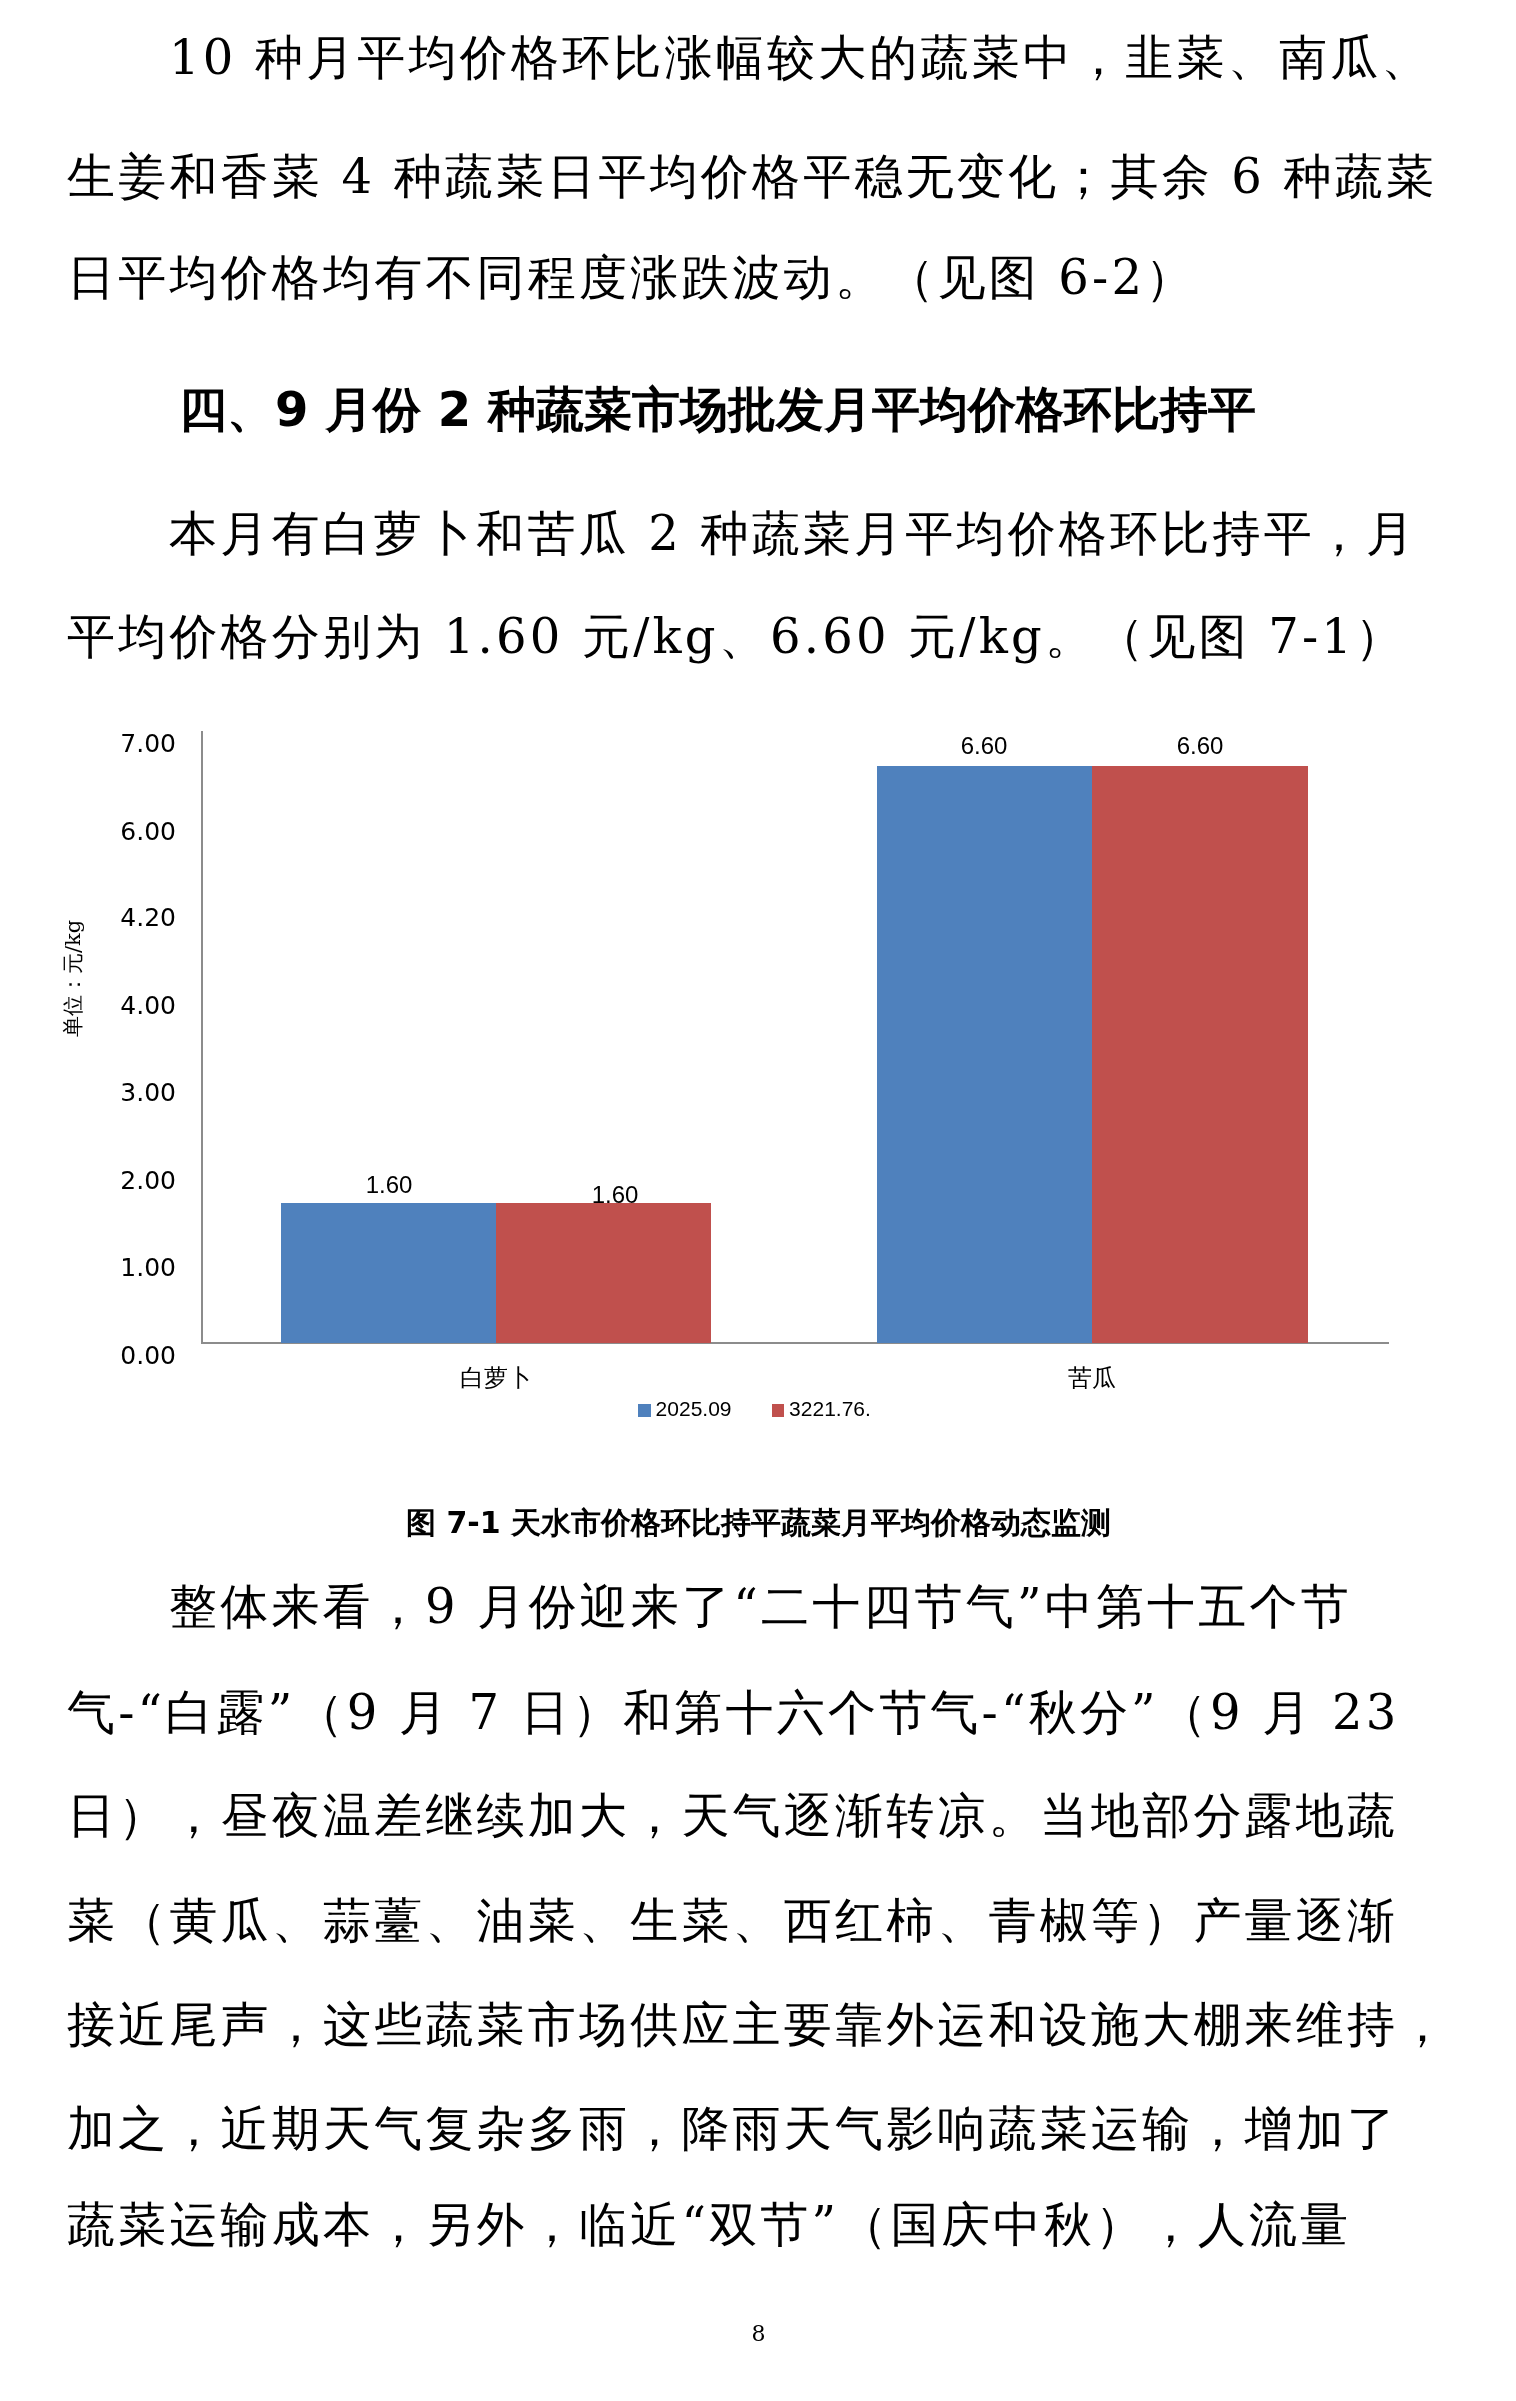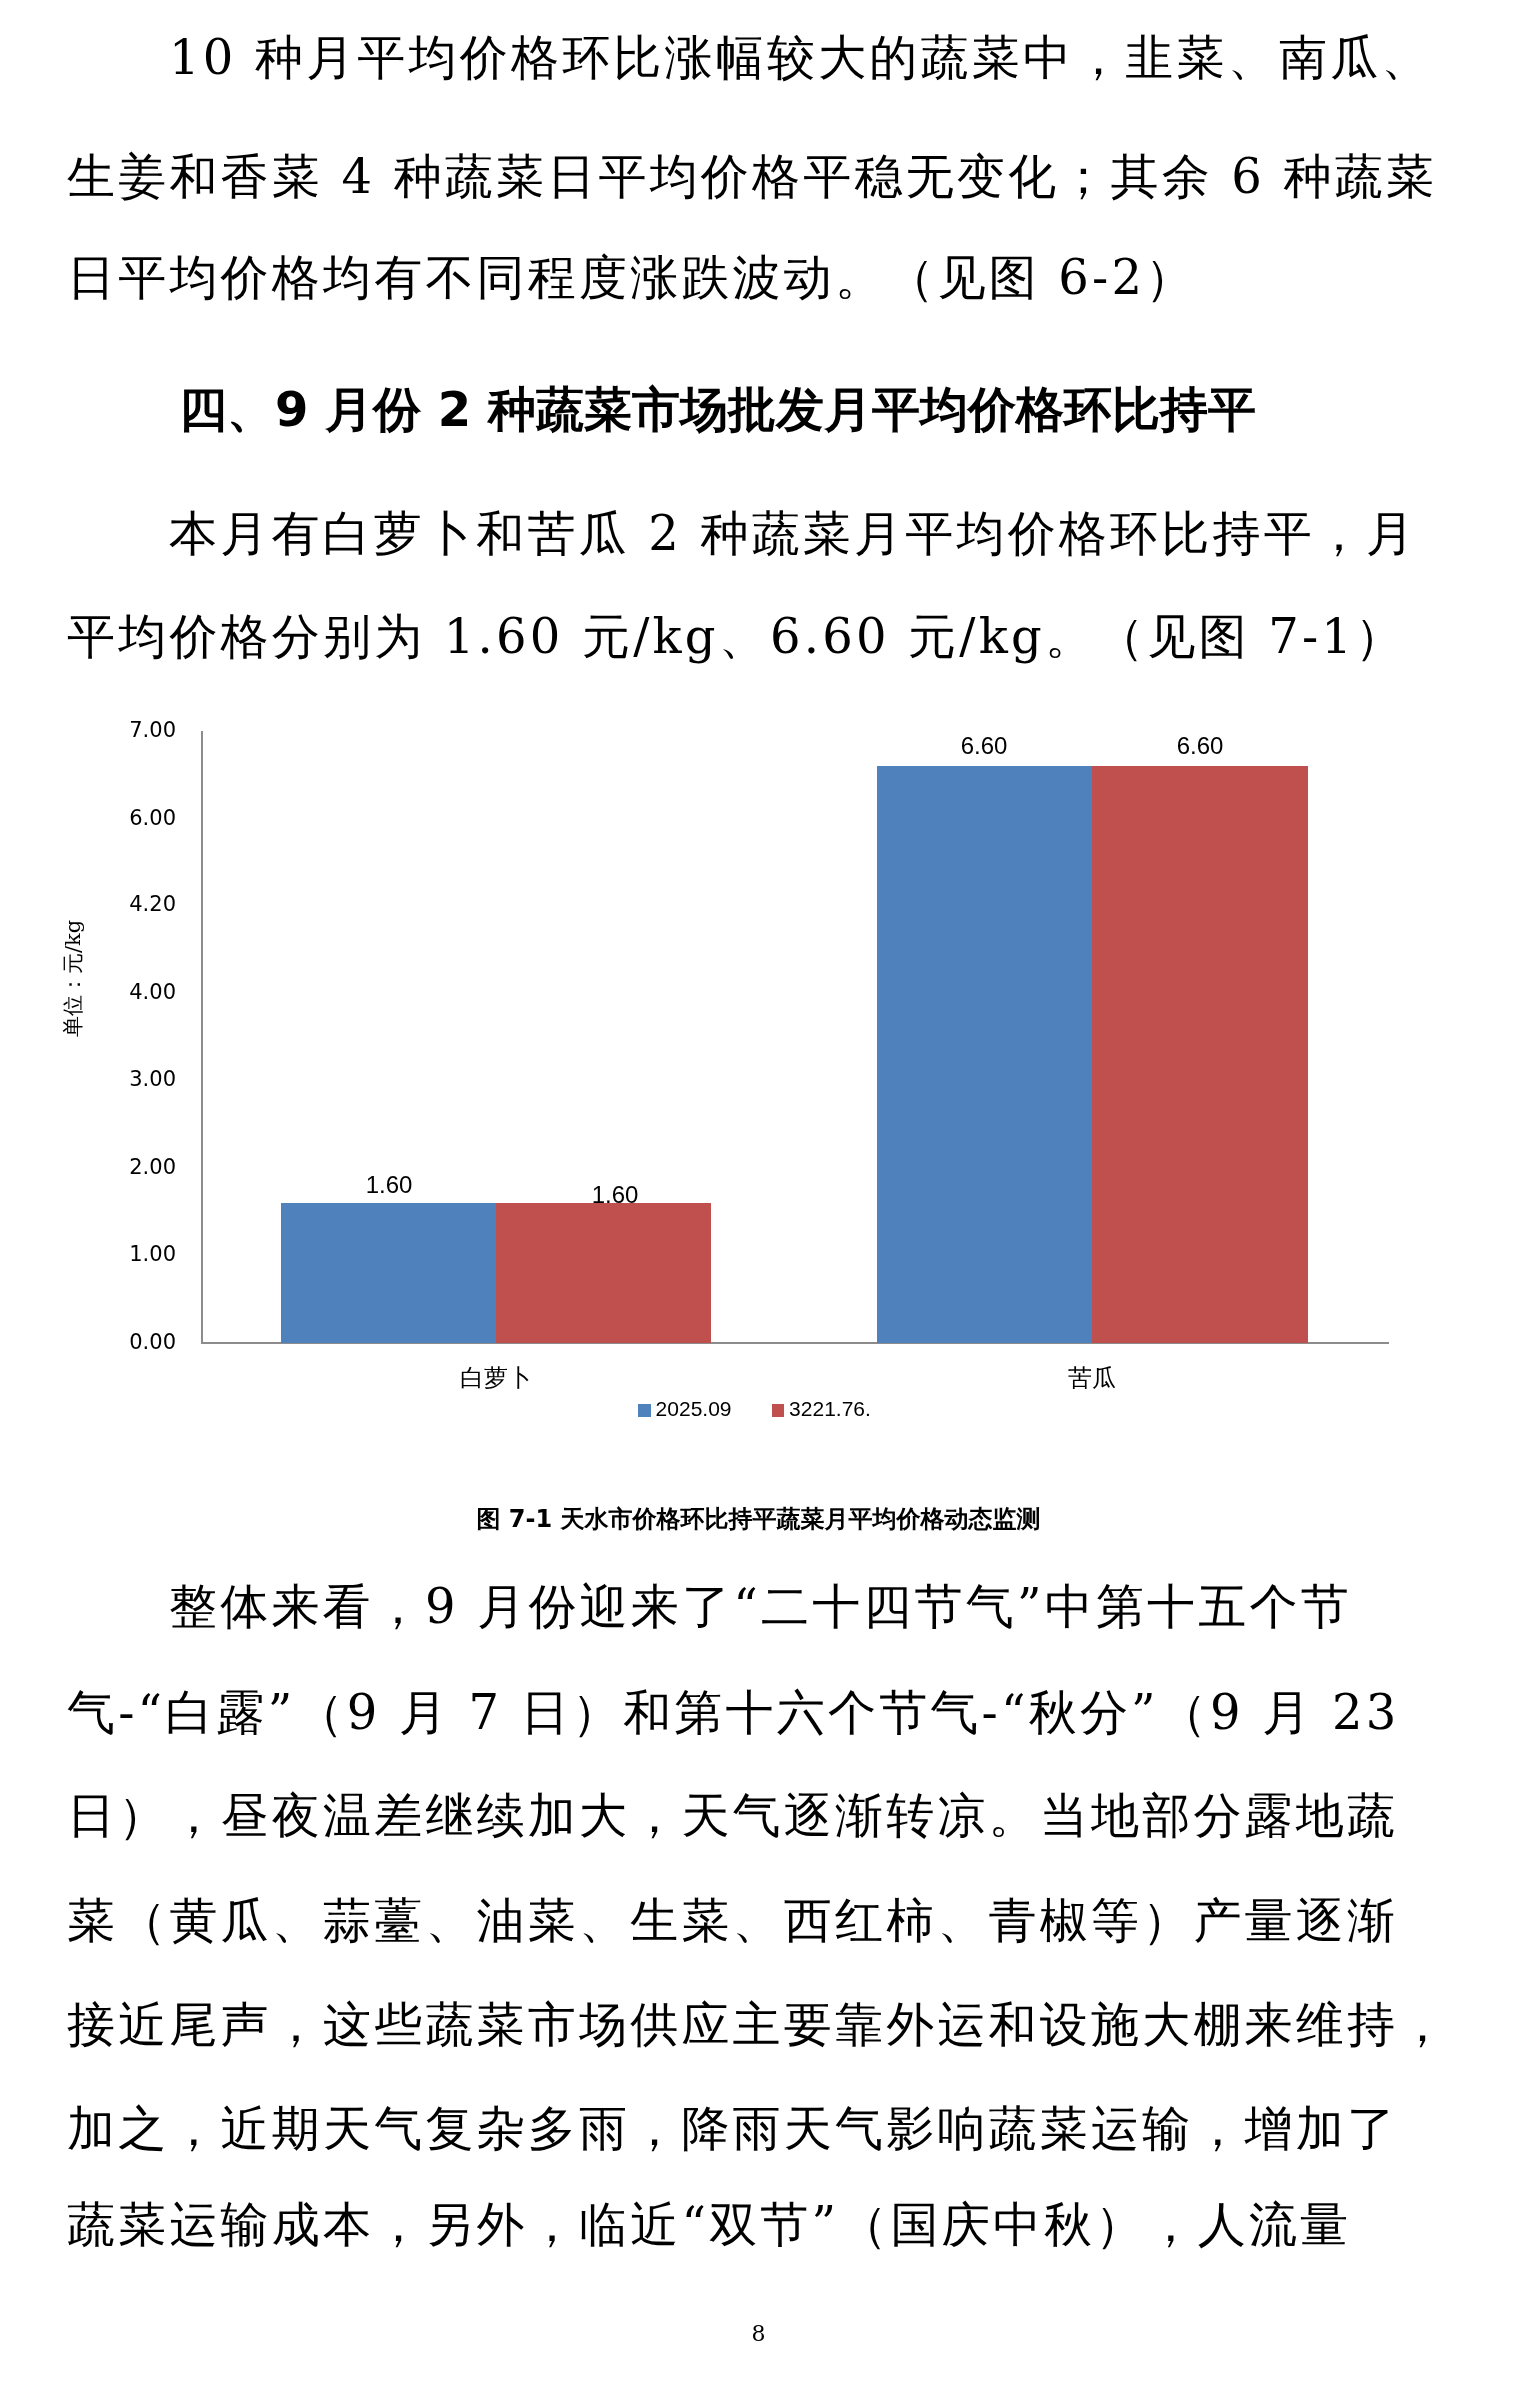--- a/index.html
+++ b/index.html
@@ -1,28 +1,28 @@
 <!DOCTYPE html>
 <html style="font-size:12.8px"><head>
 <meta charset="utf-8">
 <style>
   html,body{margin:0;padding:0;background:#fff;}
   body{width:1517px;height:2401px;position:relative;overflow:hidden;font-family:"DejaVu Serif","Liberation Serif",serif;color:#000;}
   .line{position:absolute;left:67px;font-size:48px;line-height:57px;white-space:nowrap;letter-spacing:3.2px;}
   .indent{left:169px;}
   .heading{position:absolute;left:169px;top:378px;font-size:48px;font-weight:bold;font-family:"DejaVu Sans","Liberation Sans",sans-serif;white-space:nowrap;margin-left:10px;}
   .chart{position:absolute;left:0;top:0;width:1517px;height:1555px;}
-  .tick{position:absolute;font-family:"DejaVu Sans","Liberation Sans",sans-serif;font-size:21px;width:88px;text-align:right;left:88px;}
+  .tick{position:absolute;font-family:"DejaVu Sans","Liberation Sans",sans-serif;font-size:25px;width:88px;text-align:right;left:88px;margin-top:11px;}
   .ylabel{position:absolute;left:59px;top:1037px;transform:rotate(-90deg);transform-origin:left top;font-size:21px;white-space:nowrap;font-family:"DejaVu Serif",serif;}
   .bar{position:absolute;}
   .dlabel{position:absolute;font-family:Liberation Sans, sans-serif;font-size:24px;text-align:center;width:96px;}
   .cat{position:absolute;font-size:24px;top:1362px;width:160px;text-align:center;}
   .legend{position:absolute;top:1397px;left:638px;font-family:Liberation Sans, sans-serif;font-size:21px;display:flex;gap:40px;}
   .legend span.sw{display:inline-block;width:12.8px;height:12.8px;margin-right:4.8px;vertical-align:middle;}
-  .caption{position:absolute;top:1503px;left:0;width:1517px;text-align:center;font-family:"DejaVu Sans","Liberation Sans",sans-serif;font-weight:bold;font-size:24px;}
+  .caption{position:absolute;top:1503px;left:0;width:1517px;text-align:center;font-family:"DejaVu Sans","Liberation Sans",sans-serif;font-weight:bold;font-size:30px;}
   .pagenum{position:absolute;top:2321px;left:0;width:1517px;text-align:center;font-size:22px;}
 </style>
 </head>
 <body>
 
 <div>
   <div class="line indent" style="top:29px">10 种月平均价格环比涨幅较大的蔬菜中，韭菜、南瓜、</div>
   <div class="line" style="top:148px">生姜和香菜 4 种蔬菜日平均价格平稳无变化；其余 6 种蔬菜</div>
   <div class="line" style="top:249px">日平均价格均有不同程度涨跌波动。（见图 6-2）</div>
 </div>

